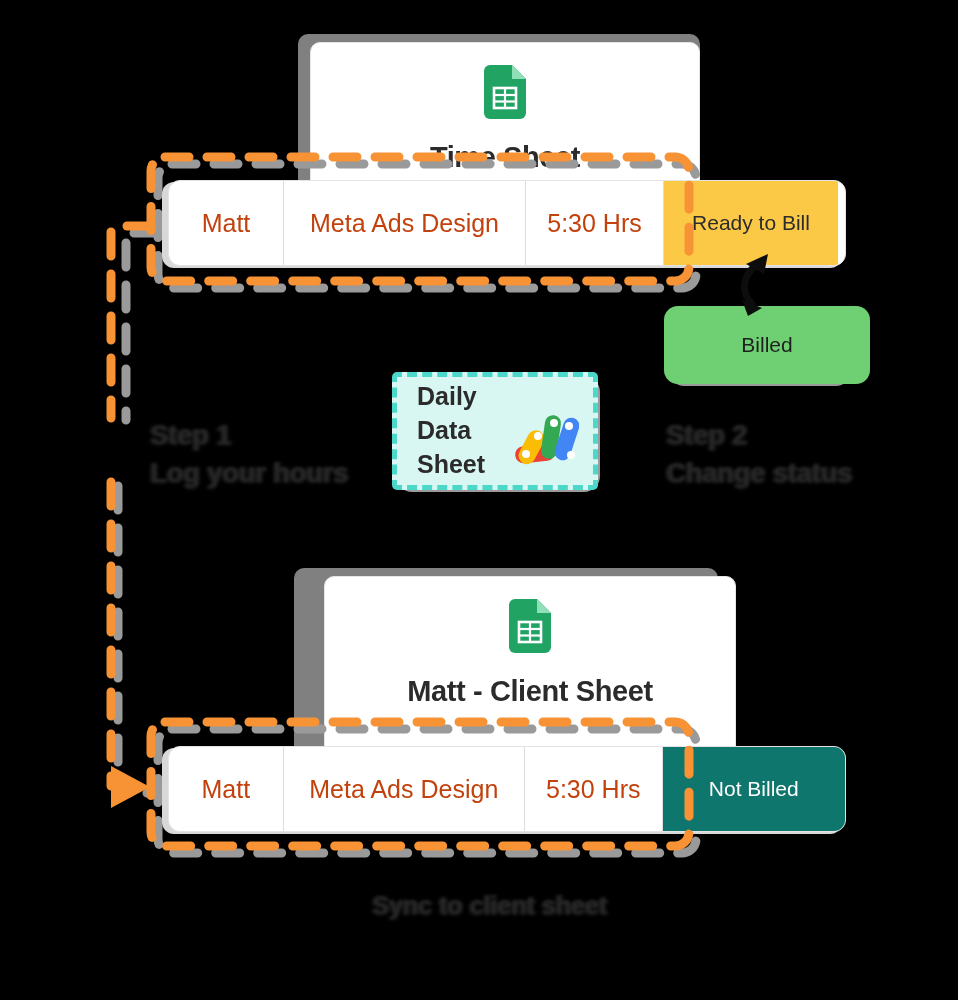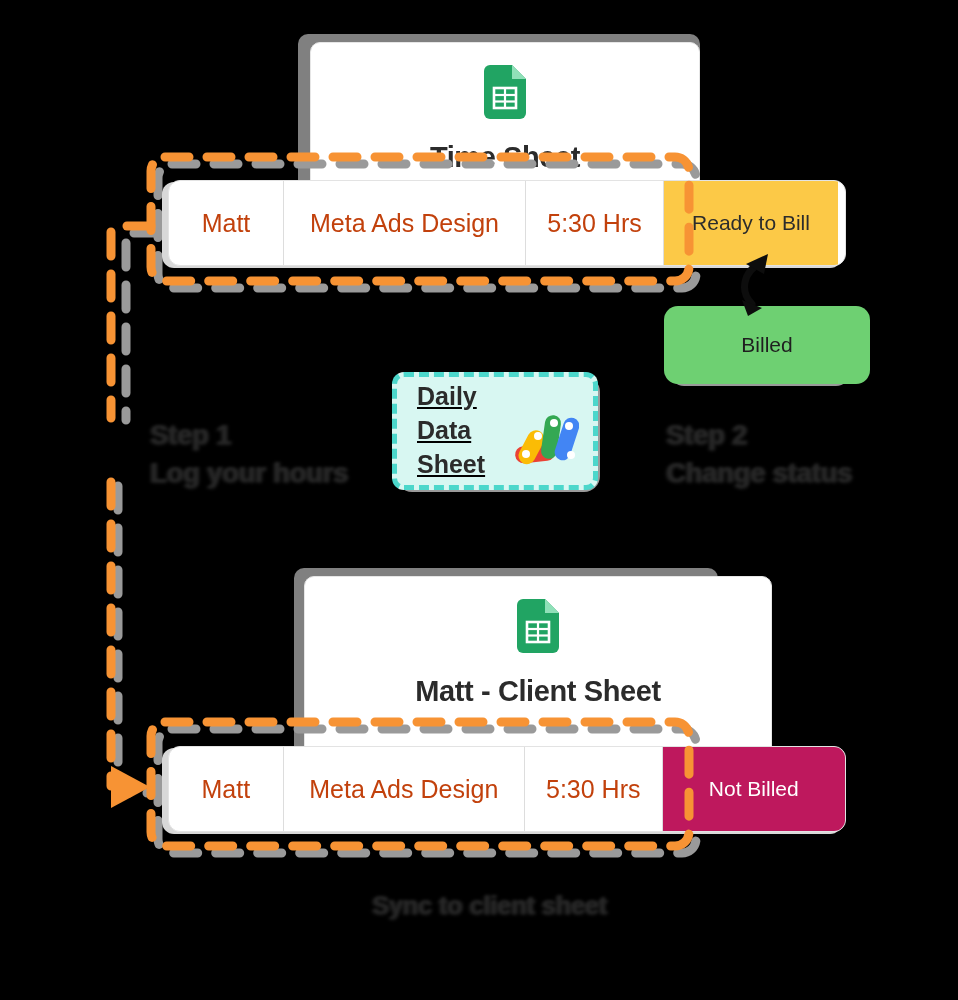--- a/index.html
+++ b/index.html
@@ -62,21 +62,21 @@
     align-items: center;
     justify-content: center;
     font-size: 25px;
     color: #c2410c;
     border-right: 1px solid #dddddd;
     height: 100%;
   }
   .cell:last-child { border-right: none; }
   .cell.status { font-size: 21px; }
   .cell.status-ready { background: #FCC947; color: #2c2c2c; }
-  .cell.status-notbilled { background: #be185d; color: #ffffff; }
+  .cell.status-notbilled { background: #0f766e; color: #ffffff; }
 
   
   .pill-shadow {
     position: absolute;
     background: #9a9a9a;
     border-radius: 14px;
     z-index: 4;
   }
   .pill {
     position: absolute;
@@ -94,26 +94,25 @@
   .sync-shadow {
     position: absolute;
     background: #9a9a9a;
     border-radius: 16px;
     z-index: 4;
   }
   .sync-box {
     position: absolute;
     background: #D8F7F2;
     border: 5px dashed #4CD7CB;
-    border-radius: 12px;
+    border-radius: 5px;
     z-index: 5;
     display: flex;
     align-items: center;
     padding-left: 20px;
-    text-decoration: underline;
   }
   .sync-label {
     font-size: 25px;
     font-weight: bold;
     color: #2b2b2b;
     line-height: 1.35;
     width: 115px;
   }
   .sync-icon { position: absolute; right: 14px; top: 32px; width: 66px; height: 60px; }
 
@@ -204,21 +203,21 @@
   </div>
 
   <div class="blur-text blur-step" style="left:150px; top:420px;">Step 1</div>
   <div class="blur-text blur-sub" style="left:150px; top:458px;">Log your hours</div>
 
   <div class="blur-text blur-step" style="left:666px; top:420px;">Step 2</div>
   <div class="blur-text blur-sub" style="left:666px; top:458px;">Change status</div>
 
   <div class="blur-text blur-foot" style="left:372px; top:891px;">Sync to client sheet</div>
 
-  <div class="sheet-card" style="left:304px; top:576px; width:468px; height:204px;">
+  <div class="sheet-card" style="left:324px; top:576px; width:412px; height:204px;">
     <svg class="sheet-icon" style="top:22px;" viewBox="0 0 42 54">
       <path d="M6 0 H28 L42 14 V48 A6 6 0 0 1 36 54 H6 A6 6 0 0 1 0 48 V6 A6 6 0 0 1 6 0 Z" fill="#21A463"></path>
       <path d="M28 0 L42 14 H28 Z" fill="#8FE0B8"></path>
       <rect x="10" y="23" width="22" height="20" fill="none" stroke="#ffffff" stroke-width="2.6"></rect>
       <line x1="10" y1="30" x2="32" y2="30" stroke="#ffffff" stroke-width="2.2"></line>
       <line x1="10" y1="36.5" x2="32" y2="36.5" stroke="#ffffff" stroke-width="2.2"></line>
       <line x1="21" y1="23" x2="21" y2="43" stroke="#ffffff" stroke-width="2.2"></line>
     </svg>
     <div class="sheet-title" style="top:98px;">Matt - Client Sheet</div>
   </div>

